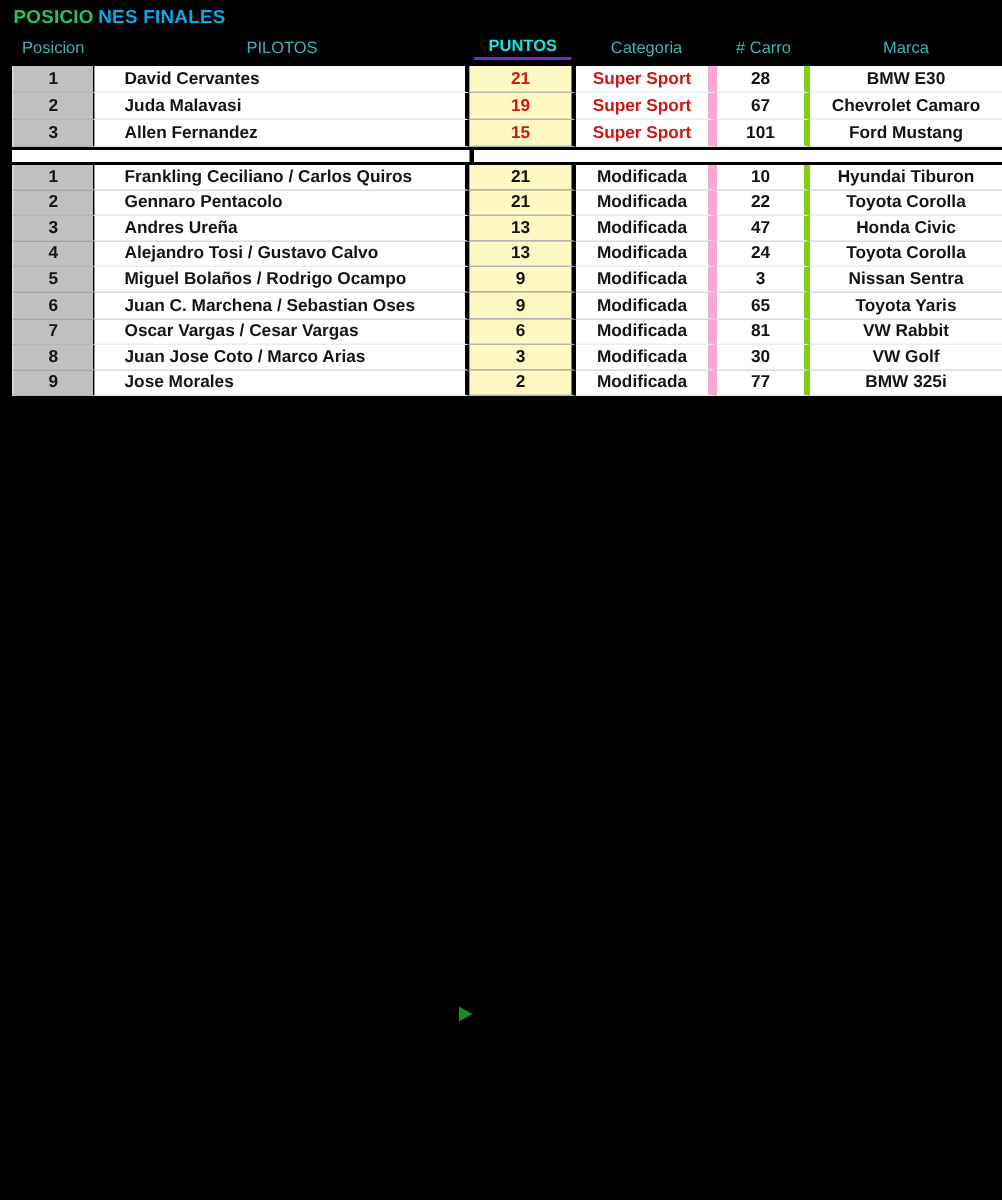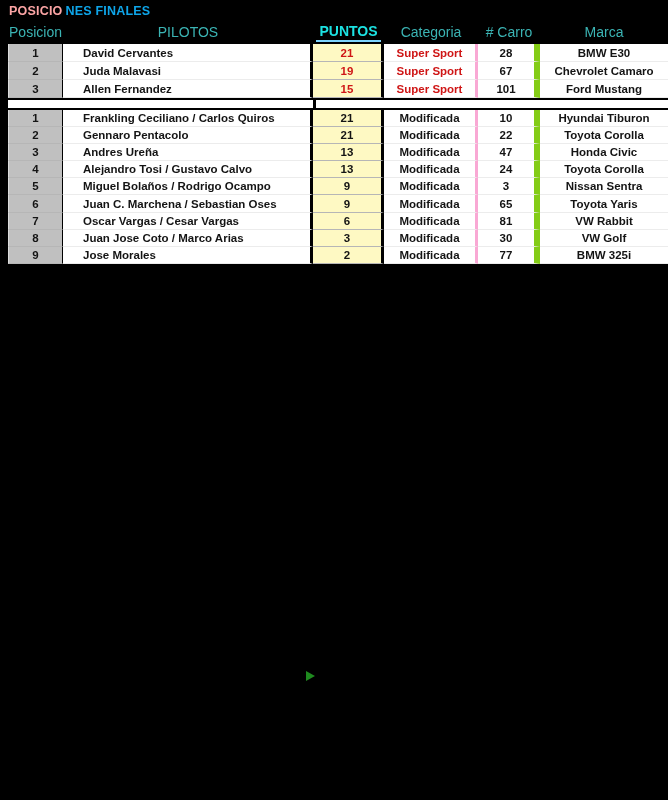--- a/index.html
+++ b/index.html
@@ -16,45 +16,45 @@
   }
   #t3 .titlebar{height:22px;}
   .titlebar span{white-space:pre;}
   .head{
     display:grid;grid-template-columns:55px 250px 71px 94px 62px 128px;
     margin-left:8px;width:660px;height:21px;background:#000;
   }
   #t2 .head{height:18px;}
   #t3 .head{height:20px;}
   .hcell{display:flex;align-items:center;justify-content:center;
-    color:#3bb4b4;font-size:14px;font-weight:normal;overflow:hidden;}
+    color:#3bb4b4;font-size:11px;font-weight:normal;overflow:hidden;}
   .hcell.hem{color:#1ce2e2;font-weight:bold;}
   .hcell.hem span{display:block;width:92%;text-align:center;
-    border-bottom:2px solid #7dd3fc;padding-bottom:1px;}
+    border-bottom:2px solid #6d28d9;padding-bottom:1px;}
   .rows{
     margin-left:8px;width:660px;background:#000;
     border-top:2px solid #000;border-bottom:3px solid #000;
   }
   .row,.sep-row{
     display:grid;grid-template-columns:55px 250px 71px 94px 62px 128px;
   }
   .row{height:17.67px;}
   #t3 .row.g1{height:18px;}
   #t3 .row.g2{height:17.1px;}
   .cell{
     display:flex;align-items:center;justify-content:center;
     font-weight:bold;font-size:11.5px;color:#141414;background:#fff;
     box-sizing:border-box;border-bottom:1px solid #ececec;
     overflow:hidden;white-space:nowrap;
   }
   .c-pos{background:#c0c0c0;border-right:1px solid #000;border-bottom:1px solid #b6b6b6;border-left:1px solid #dcdcdc;}
   .c-pil{justify-content:flex-start;padding-left:20px;border-right:3px solid #000;}
   .c-pun{background:#fef9c3;border-right:3px solid #000;border-bottom:1px solid #b6b6b6;}
-  .c-cat{border-right:3px solid #f9a8d4;}
-  .c-car{border-right:6px solid #84cc16;}
+  .c-cat{border-right:6px solid #f9a8d4;}
+  .c-car{border-right:4px solid #84cc16;}
   .red{color:#cf1616;}
   .sep-row{height:12px;box-sizing:border-box;border-top:2px solid #000;border-bottom:2px solid #000;background:#fff;}
   .sep-cell{background:#fff;box-sizing:border-box;}
   .sep-row .sc2{border-left:3px solid #000;}
   .green-arrow{
     position:absolute;left:306px;top:671px;width:0;height:0;
     border-left:9px solid #1f8a1f;border-top:5px solid transparent;border-bottom:5px solid transparent;
   }
 </style>
 </head>
@@ -311,21 +311,21 @@
         <div class="cell c-pun">0</div>
         <div class="cell c-cat">Modificada</div>
         <div class="cell c-car">77</div>
         <div class="cell c-mar">BMW 325i</div>
       </div>
     </div>
 </section>
 
 <section class="tbl" id="t3">
   <div class="titlebar">
-      <span style="color: #fca5a5;">POSICIO</span>
+      <span style="color: #22c55e;">POSICIO</span>
       <span style="color: #0ea5e9; margin-left: 3px;">NES FINALES</span>
     </div>
   <div class="head">
       <div class="hcell">
         <span>Posicion</span>
       </div>
       <div class="hcell">
         <span>PILOTOS</span>
       </div>
       <div class="hcell hem">

